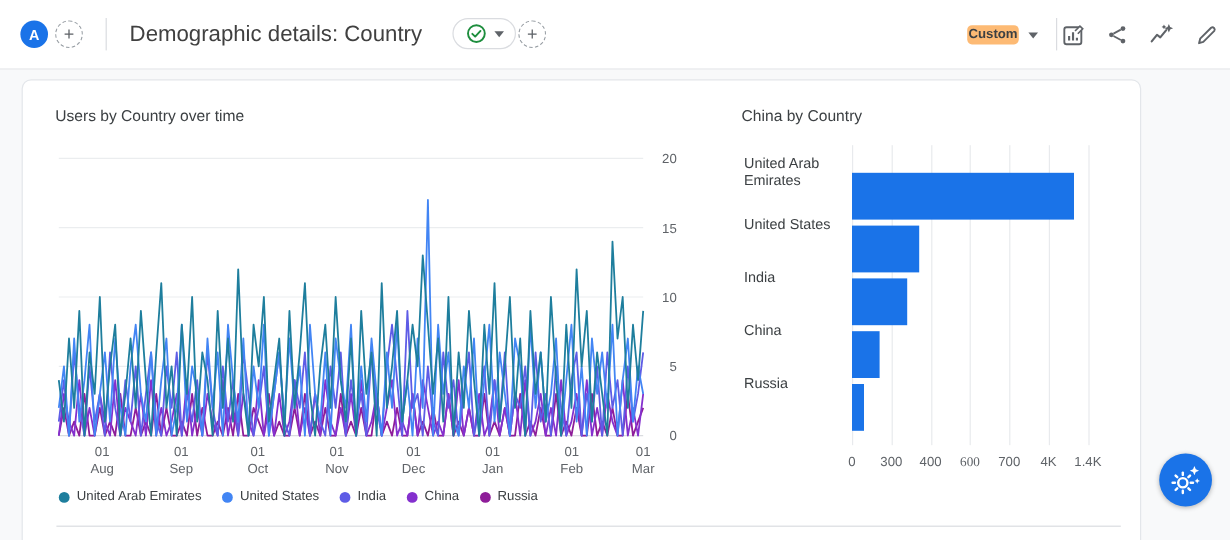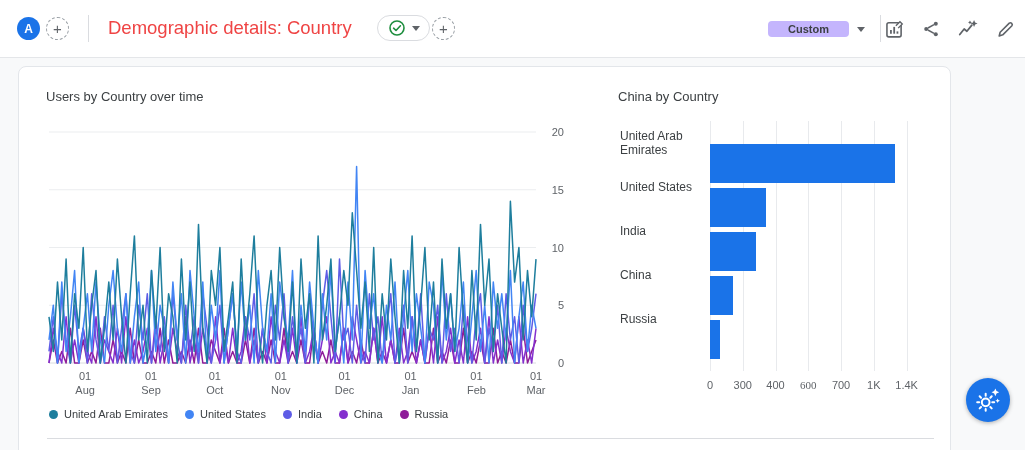--- a/index.html
+++ b/index.html
@@ -13,29 +13,29 @@
     background:#1a73e8; color:#fff; font-size:12px; font-weight:bold;
     display:flex; align-items:center; justify-content:center; }
   .dash-plus { position:absolute; top:17px; width:23px; height:23px; border-radius:50%;
     border:1px dashed #9aa0a6; color:#5f6368; font-size:15px; line-height:21px;
     text-align:center; cursor:pointer; background:#fff; }
   .dash-plus.p1 { left:46px; }
   .dash-plus.p2 { left:432px; }
   .vdiv { position:absolute; top:15px; width:1px; height:27px; background:#dadce0; }
   .vdiv.d1 { left:88px; }
   .vdiv.d2 { left:880px; }
-  .report-title { position:absolute; left:108px; top:17px; font-size:18.5px; color:#ef4444; }
+  .report-title { position:absolute; left:108px; top:17px; font-size:18.5px; color:#404040; }
   .check-pill { position:absolute; left:377px; top:15px; height:26px; width:53px;
     border:1px solid #dadce0; border-radius:14px; background:#fff;
     display:flex; align-items:center; justify-content:center; gap:6px; cursor:pointer; }
   .caret { width:0; height:0; border-left:4px solid transparent; border-right:4px solid transparent;
     border-top:5px solid #5f6368; }
   .range-wrap { position:absolute; right:160px; top:0; height:58px; display:flex;
     align-items:center; gap:8px; }
-  .custom-chip { background:#c4b5fd; border-radius:4px; padding:2px 20px;
+  .custom-chip { background:#fdba74; border-radius:4px; padding:2px 1px;
     font-size:11px; font-weight:bold; color:#3c4043; }
   .daterange { font-size:13.5px; color:#3c4043; }
   .hdr-icons { position:absolute; right:8px; top:0; height:58px; display:flex;
     align-items:center; gap:13px; }
   .icon-btn { width:24px; height:24px; display:flex; align-items:center; justify-content:center;
     cursor:pointer; }
 
   
   .card { position:absolute; left:18px; top:66px; width:933px; height:400px;
     background:#fff; border:1px solid #e3e6ea; border-radius:8px; }
@@ -221,21 +221,21 @@
           <div class="bc-bar" style="width: 4.61538%; background: rgb(26, 115, 232);"></div>
         </div>
       </div>
   </div>
   <div class="bc-ticks" id="bc-ticks">
       <span class="btick" style="left: 0%;">0</span>
       <span class="btick" style="left: 15.3846%;">300</span>
       <span class="btick" style="left: 30.7692%;">400</span>
       <span class="btick" style="left: 46.1538%; font-family: Liberation Serif, serif;">600</span>
       <span class="btick" style="left: 61.5385%;">700</span>
-      <span class="btick" style="left: 76.9231%;">1K</span>
+      <span class="btick" style="left: 76.9231%;">4K</span>
       <span class="btick" style="left: 92.3077%;">1.4K</span>
     </div>
 
   <div class="section-divider"></div>
 </div>
 
 <div class="fab">
   <span style="display:flex;">
     <svg width="34" height="34" viewBox="0 0 44 44" fill="none" stroke="#fff">
       <circle cx="19" cy="25" r="5" stroke-width="2.6"></circle>

